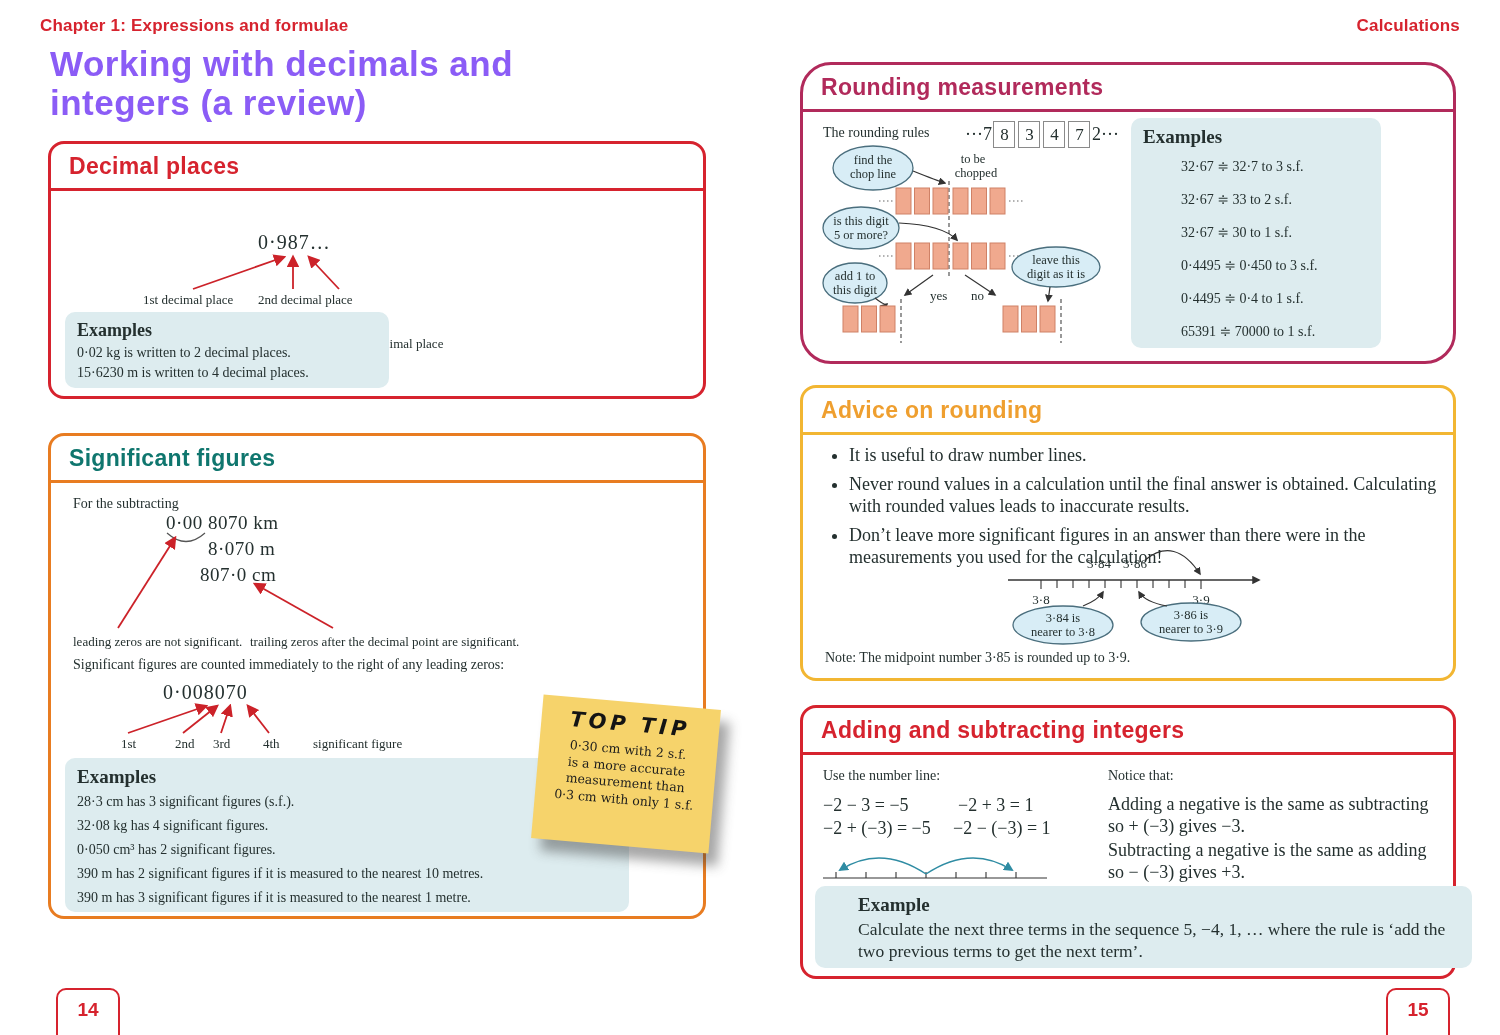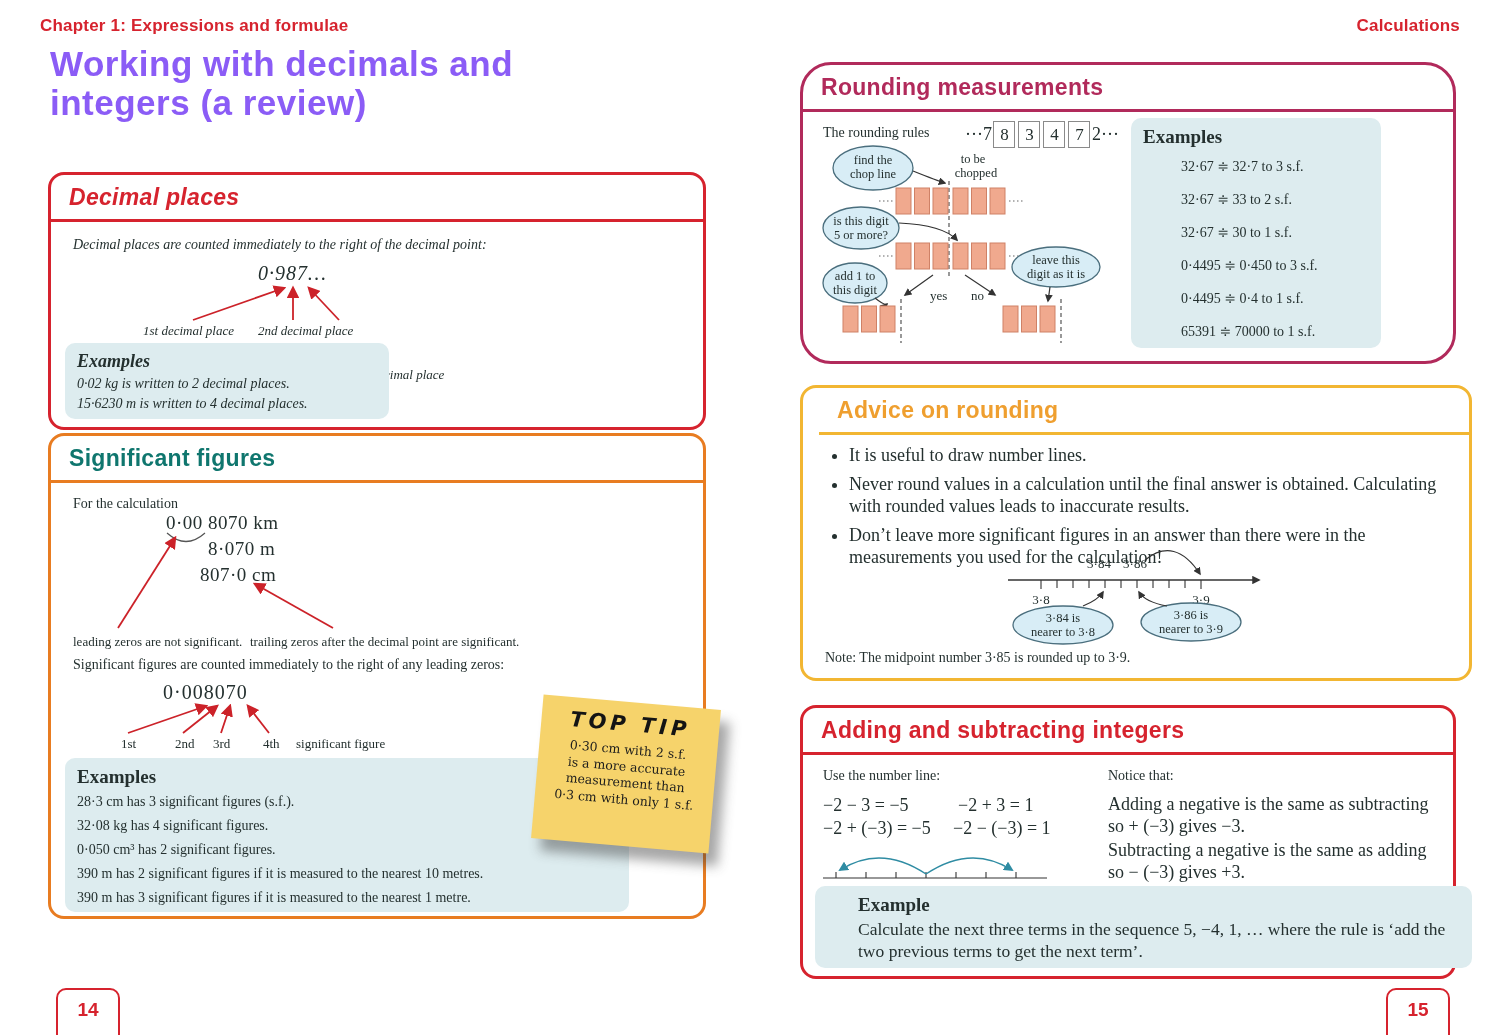--- a/index.html
+++ b/index.html
@@ -58,25 +58,24 @@
   svg text{font-family:"Liberation Serif", serif;fill:#24302f;}
 </style>
 </head>
 <body>
 
 <span class="t hdr" style="left:40px;top:16px;">Chapter 1: Expressions and formulae</span>
 <span class="t hdr" style="right:40px;top:16px;">Calculations</span>
 
 <h1 class="main-title" style="margin:0;">Working with decimals and integers (a review)</h1>
 
-<div class="box red-b" style="left:48px;top:172px;width:652px;height:252px;font-style:italic;">
+<div class="box red-b" style="left:48px;top:141px;width:652px;height:252px;">
   <div class="box-title red-c">Decimal places</div>
   <div class="box-rule red-b"></div>
 
-  <span class="t body18" style="left:22px;top:62px;">Decimal places are counted immediately to the right of the decimal point:</span>
   <span class="t num20" style="left:207px;top:87px;">0·987…</span>
 
   <svg style="left:52px;top:100px;" width="320" height="50" viewBox="0 0 320 50">
     <defs>
       <marker id="ar-red" viewBox="0 0 10 10" refX="8" refY="5" markerWidth="7" markerHeight="7" orient="auto">
         <path d="M0,0L10,5L0,10z" fill="#cc2229"></path>
       </marker>
     </defs>
     <line x1="90" y1="45" x2="181" y2="13" stroke="#cc2229" stroke-width="1.8" marker-end="url(#ar-red)"></line>
     <line x1="190" y1="45" x2="190" y2="13" stroke="#cc2229" stroke-width="1.8" marker-end="url(#ar-red)"></line>
@@ -91,21 +90,21 @@
     <div class="exhead" style="font-size:18px;">Examples</div>
     <div class="exline" style="line-height:20px;">0·02 kg is written to 2 decimal places.</div>
     <div class="exline" style="line-height:20px;">15·6230 m is written to 4 decimal places.</div>
   </div>
 </div>
 
 <div class="box org-b" style="left:48px;top:433px;width:652px;height:480px;">
   <div class="box-title org-c">Significant figures</div>
   <div class="box-rule org-b"></div>
 
-  <span class="t body18" style="left:22px;top:60px;">For the calculation</span>
+  <span class="t body18" style="left:22px;top:60px;">For the subtracting</span>
   <span class="t" style="left:115px;top:76px;font-size:19px;letter-spacing:.5px;">0·00 8070 km</span>
   <span class="t" style="left:157px;top:102px;font-size:19px;letter-spacing:.5px;">8·070 m</span>
   <span class="t" style="left:149px;top:128px;font-size:19px;letter-spacing:.5px;">807·0 cm</span>
 
   <svg style="left:0px;top:40px;" width="652" height="260" viewBox="0 0 652 260">
     <defs>
       <marker id="ar-red2" viewBox="0 0 10 10" refX="8" refY="5" markerWidth="7" markerHeight="7" orient="auto">
         <path d="M0,0L10,5L0,10z" fill="#cc2229"></path>
       </marker>
     </defs>
@@ -121,21 +120,21 @@
   <span class="t small13" style="left:22px;top:198px;">leading zeros are not significant.</span>
   <span class="t small13" style="left:199px;top:198px;">trailing zeros after the decimal point are significant.</span>
 
   <span class="t body18" style="left:22px;top:221px;">Significant figures are counted immediately to the right of any leading zeros:</span>
   <span class="t num20" style="left:112px;top:245px;">0·008070</span>
 
   <span class="t small13" style="left:70px;top:300px;">1st</span>
   <span class="t small13" style="left:124px;top:300px;">2nd</span>
   <span class="t small13" style="left:162px;top:300px;">3rd</span>
   <span class="t small13" style="left:212px;top:300px;">4th</span>
-  <span class="t small13" style="left:245px;top:300px;">significant figure</span>
+  <span class="t small13" style="left:262px;top:300px;">significant figure</span>
 
   <div class="exbox" style="left:14px;top:322px;width:540px;height:138px;">
     <div class="exhead">Examples</div>
     <div class="exline">28·3 cm has 3 significant figures (s.f.).</div>
     <div class="exline">32·08 kg has 4 significant figures.</div>
     <div class="exline">0·050 cm³ has 2 significant figures.</div>
     <div class="exline">390 m has 2 significant figures if it is measured to the nearest 10 metres.</div>
     <div class="exline">390 m has 3 significant figures if it is measured to the nearest 1 metre.</div>
   </div>
 </div>
@@ -243,21 +242,21 @@
     <div class="exhead">Examples</div>
     <div class="exline" style="margin-left:38px;line-height:33px;">32·67 ≑ 32·7 to 3 s.f.</div>
     <div class="exline" style="margin-left:38px;line-height:33px;">32·67 ≑ 33 to 2 s.f.</div>
     <div class="exline" style="margin-left:38px;line-height:33px;">32·67 ≑ 30 to 1 s.f.</div>
     <div class="exline" style="margin-left:38px;line-height:33px;">0·4495 ≑ 0·450 to 3 s.f.</div>
     <div class="exline" style="margin-left:38px;line-height:33px;">0·4495 ≑ 0·4 to 1 s.f.</div>
     <div class="exline" style="margin-left:38px;line-height:33px;">65391 ≑ 70000 to 1 s.f.</div>
   </div>
 </div>
 
-<div class="box amb-b" style="left:800px;top:385px;width:650px;height:290px;padding-left:16px;">
+<div class="box amb-b" style="left:800px;top:385px;width:650px;height:290px;">
   <div class="box-title amb-c">Advice on rounding</div>
   <div class="box-rule amb-b"></div>
 
   <div style="position:absolute;left:22px;top:56px;">
     <ul class="adv">
       <li>It is useful to draw number lines.</li>
       <li>Never round values in a calculation until the final answer is obtained. Calculating with rounded values leads to inaccurate results.</li>
       <li>Don’t leave more significant figures in an answer than there were in the measurements you used for the calculation!</li>
     </ul>
   </div>

